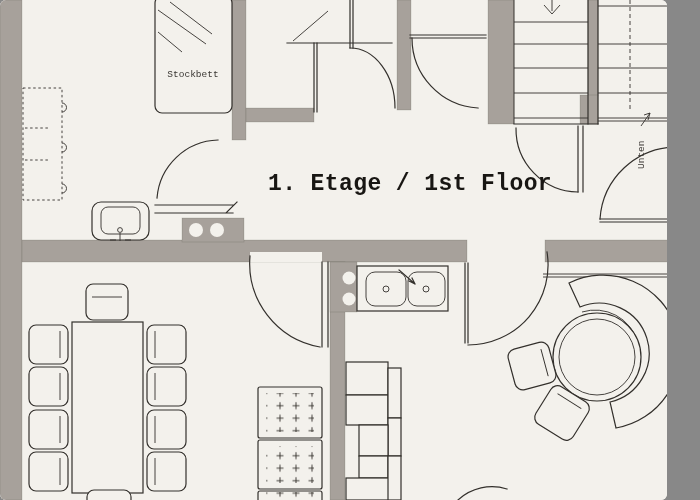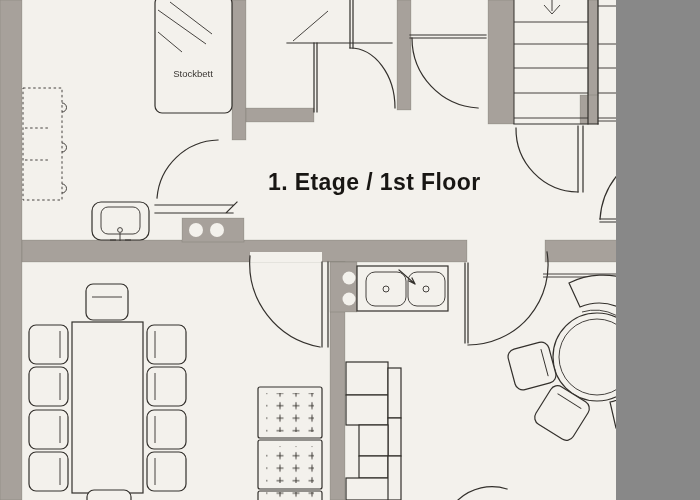--- a/index.html
+++ b/index.html
@@ -1,19 +1,20 @@
 <!DOCTYPE html>
 <html style="--paper: #f3f1ec; --wall: #a7a19b; --line: #33302c; --title-text: #181613;"><head>
 <meta charset="utf-8">
 <style>
   html,body{margin:0;padding:0;background:#888;}
   .stage{
-    position:relative;width:616px;height:500px;overflow:hidden;
+    position:relative;width:667px;height:500px;overflow:hidden;
     background:var(--paper,#f3f1ec);
-    font-family:Liberation Sans, sans-serif;
+    font-family:Liberation Mono, monospace;
+    border-radius:6px;
   }
   svg{position:absolute;inset:0;display:block;}
   .wall{fill:var(--wall,#a7a19b);stroke:rgba(60,56,50,.25);stroke-width:.6;}
   .ln{stroke:var(--line,#33302c);stroke-width:1.2;fill:none;stroke-linecap:square;}
   .thin{stroke:var(--line,#33302c);stroke-width:.9;fill:none;}
   .wfill{fill:var(--paper,#f3f1ec);stroke:var(--line,#33302c);stroke-width:1.2;}
   .paperfill{fill:var(--paper,#f3f1ec);stroke:none;}
   .dash{stroke-dasharray:2.5 2.6;}
   .cdash{stroke-dasharray:4 3;}
   text{fill:var(--title-text,#181613);}

